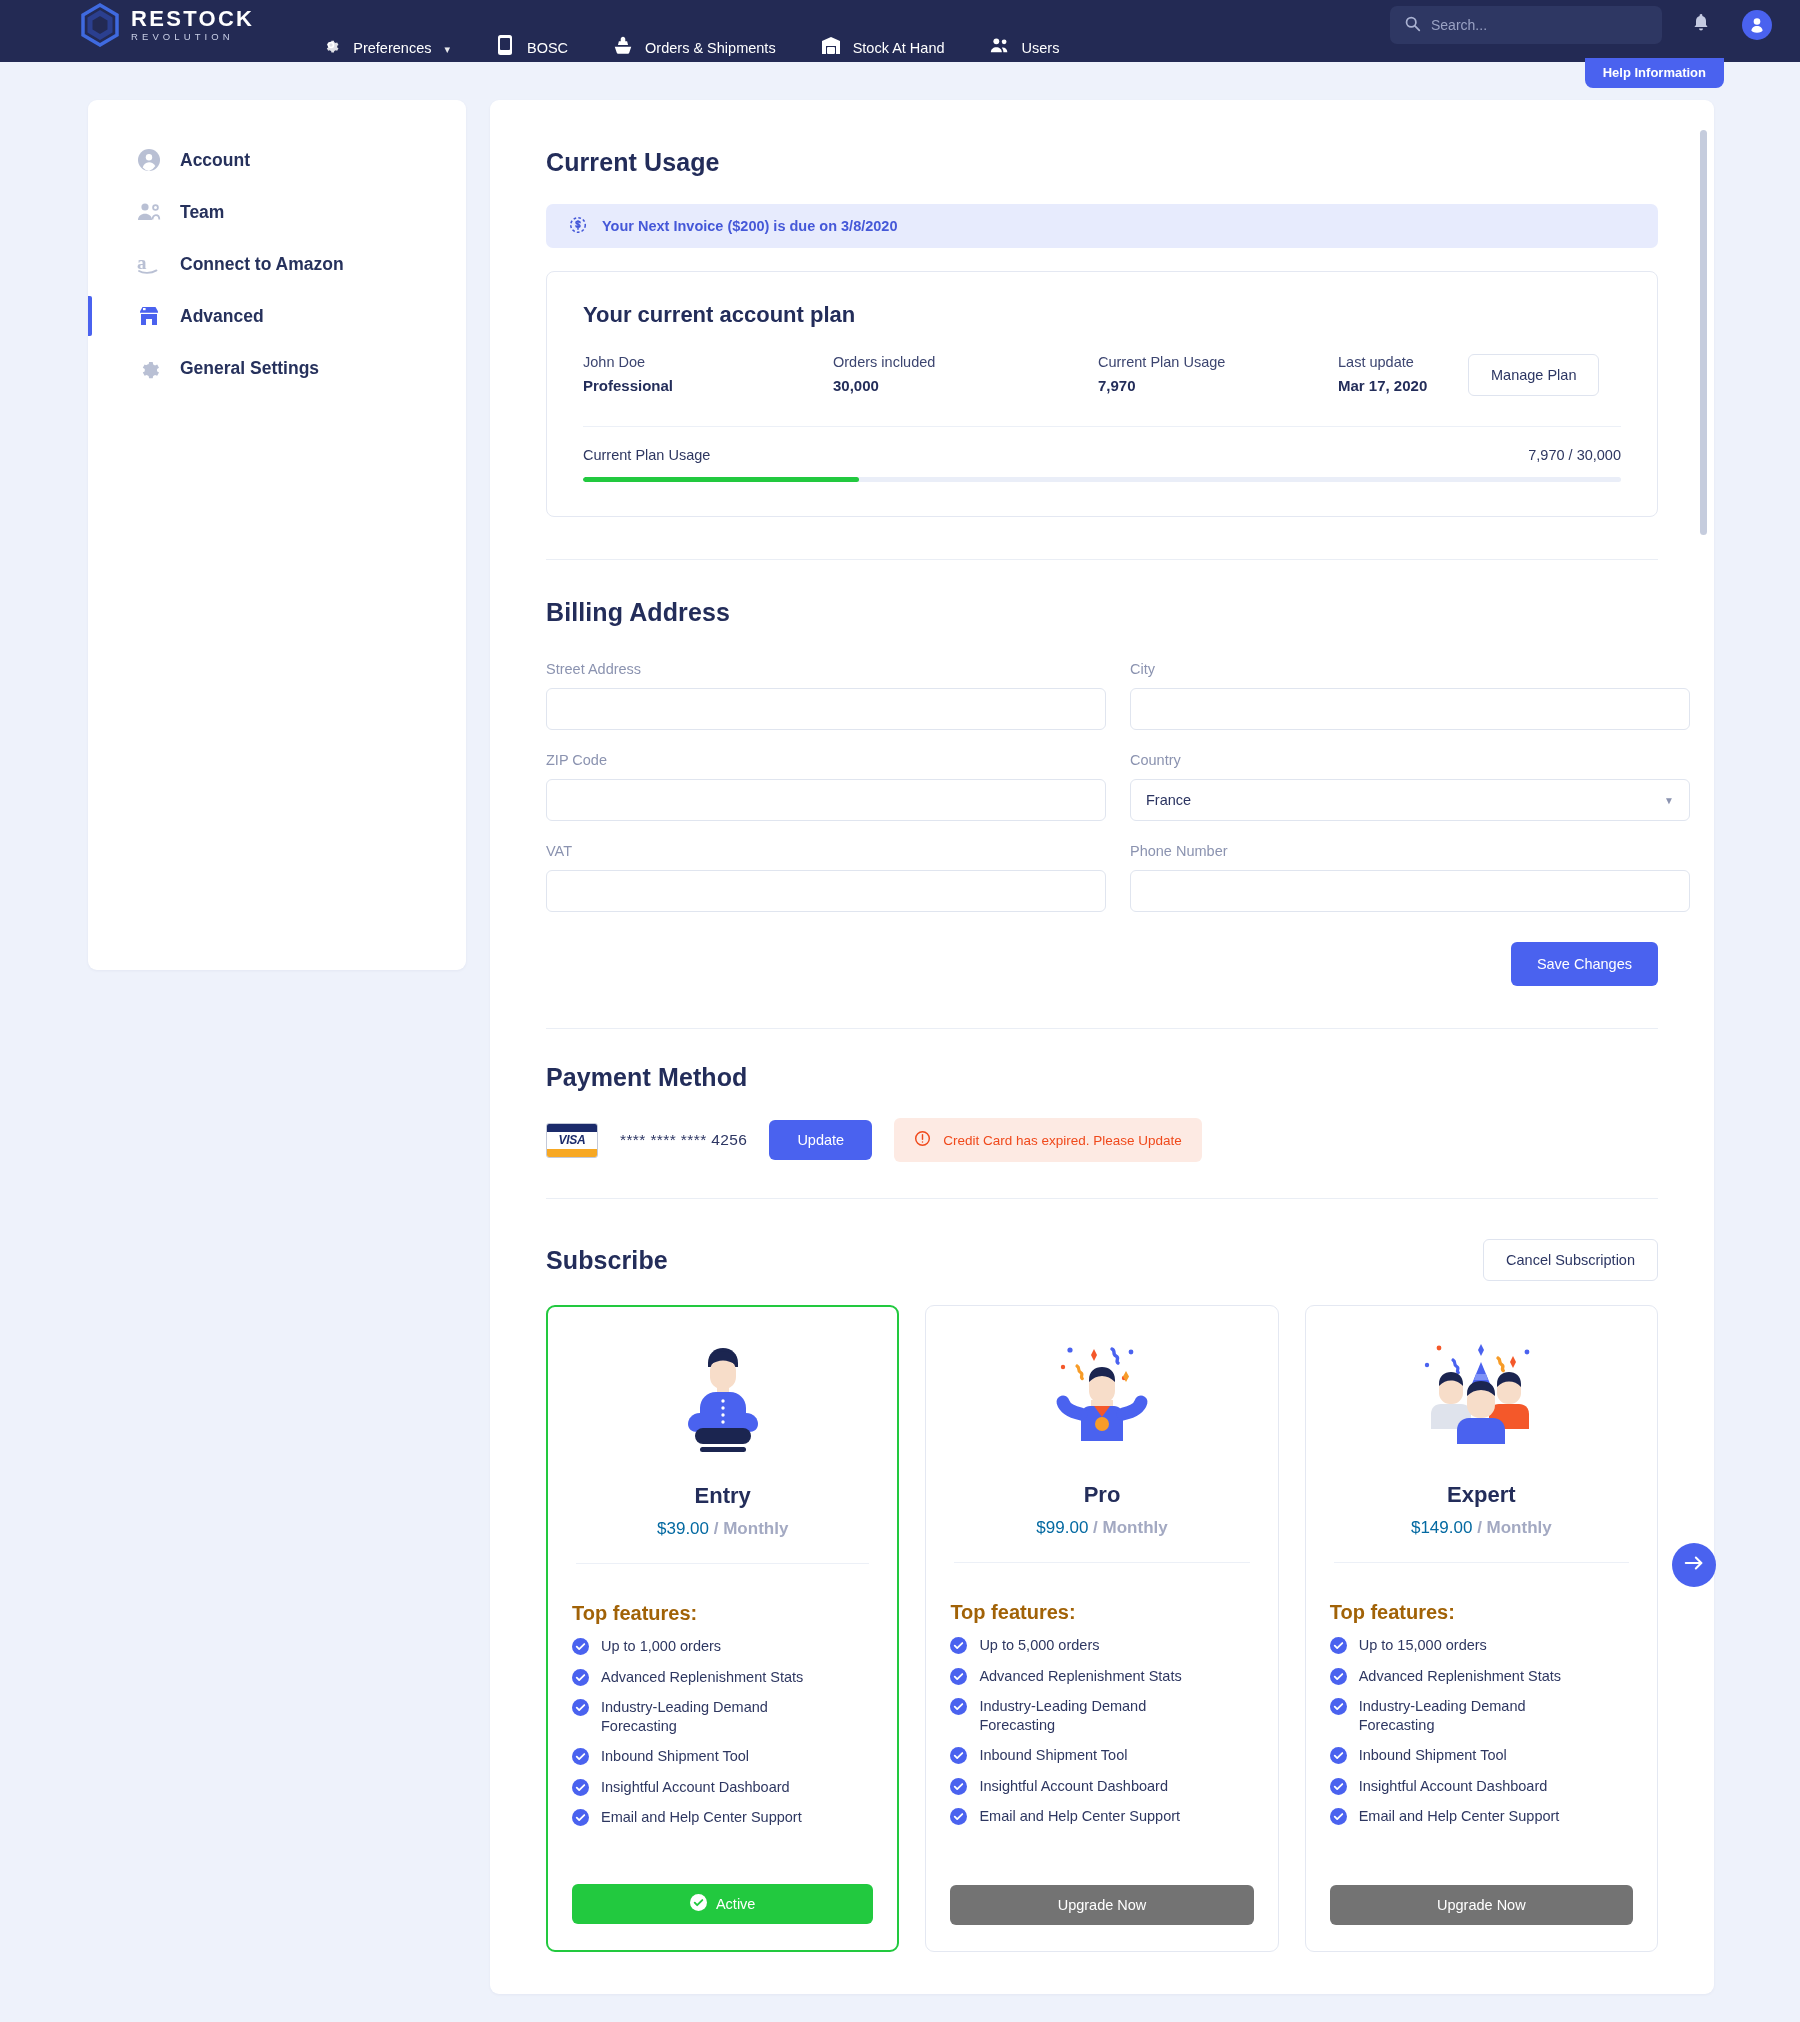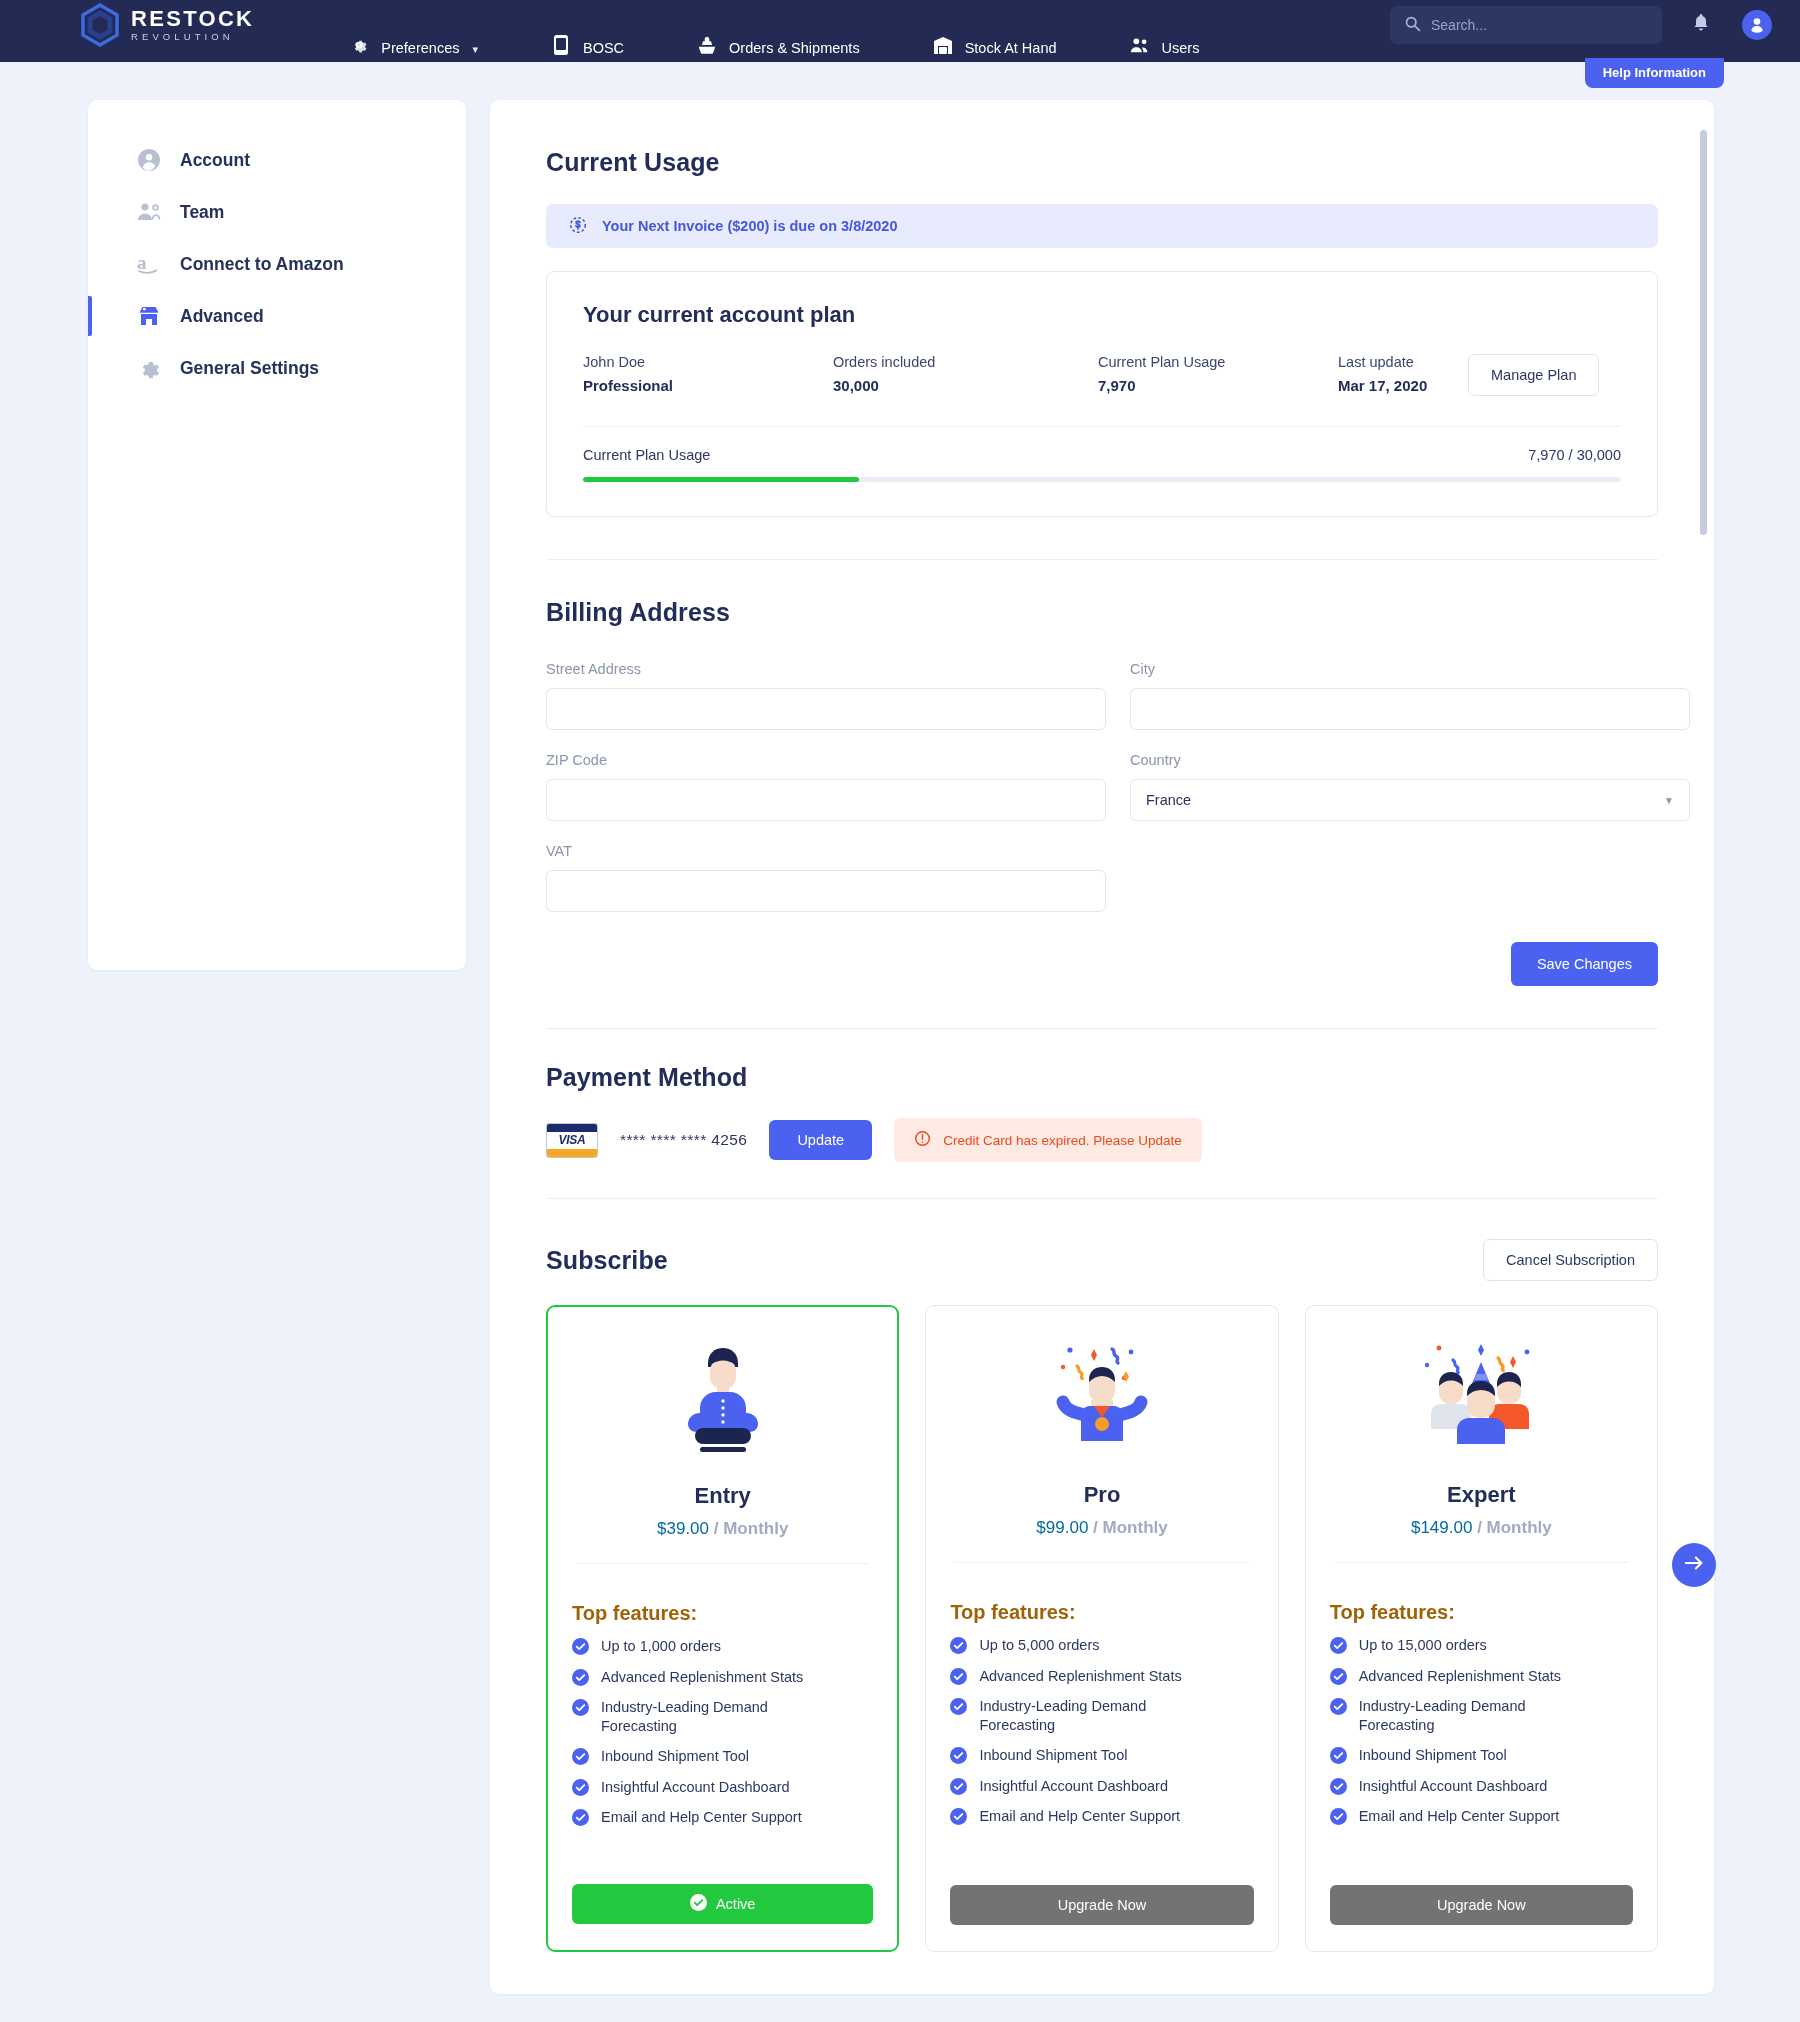--- a/index.html
+++ b/index.html
@@ -10,21 +10,20 @@
     overflow: hidden;
   }
   
   .topnav {
     height: 62px; width: 100%;
     background: #232a54;
     display: flex; align-items: center;
     padding: 0 28px 12px 80px;
     position: relative;
     color: #fff;
-    gap: 28px;
   }
   .brand { display: flex; align-items: center; gap: 11px; margin-right: 44px; }
   .brand-hex { width: 40px; height: 44px; position: relative; }
   .brand-text { line-height: 1; }
   .brand-text .l1 {
     font-size: 22px; font-weight: 700; letter-spacing: 2.3px; color: #fff;
   }
   .brand-text .l2 {
     font-size: 9.5px; font-weight: 500; letter-spacing: 4.1px; color: #c9cfe6; margin-top: 2px;
   }
@@ -421,20 +420,24 @@
       </div>
       <div class="field">
         <label>Country</label>
         <div class="select">
           <span>France</span>
           <span class="sel-caret">▼</span>
         </div>
       </div>
       <div class="field">
         <label>VAT</label>
+        <input type="text" style="">
+      </div>
+      <div class="field">
+        <label>Phone Number</label>
         <input type="text" style="">
       </div>
     </div>
 
     <div class="save-row">
       <button class="btn-primary">Save Changes</button>
     </div>
 
     <div class="divider"></div>
 

